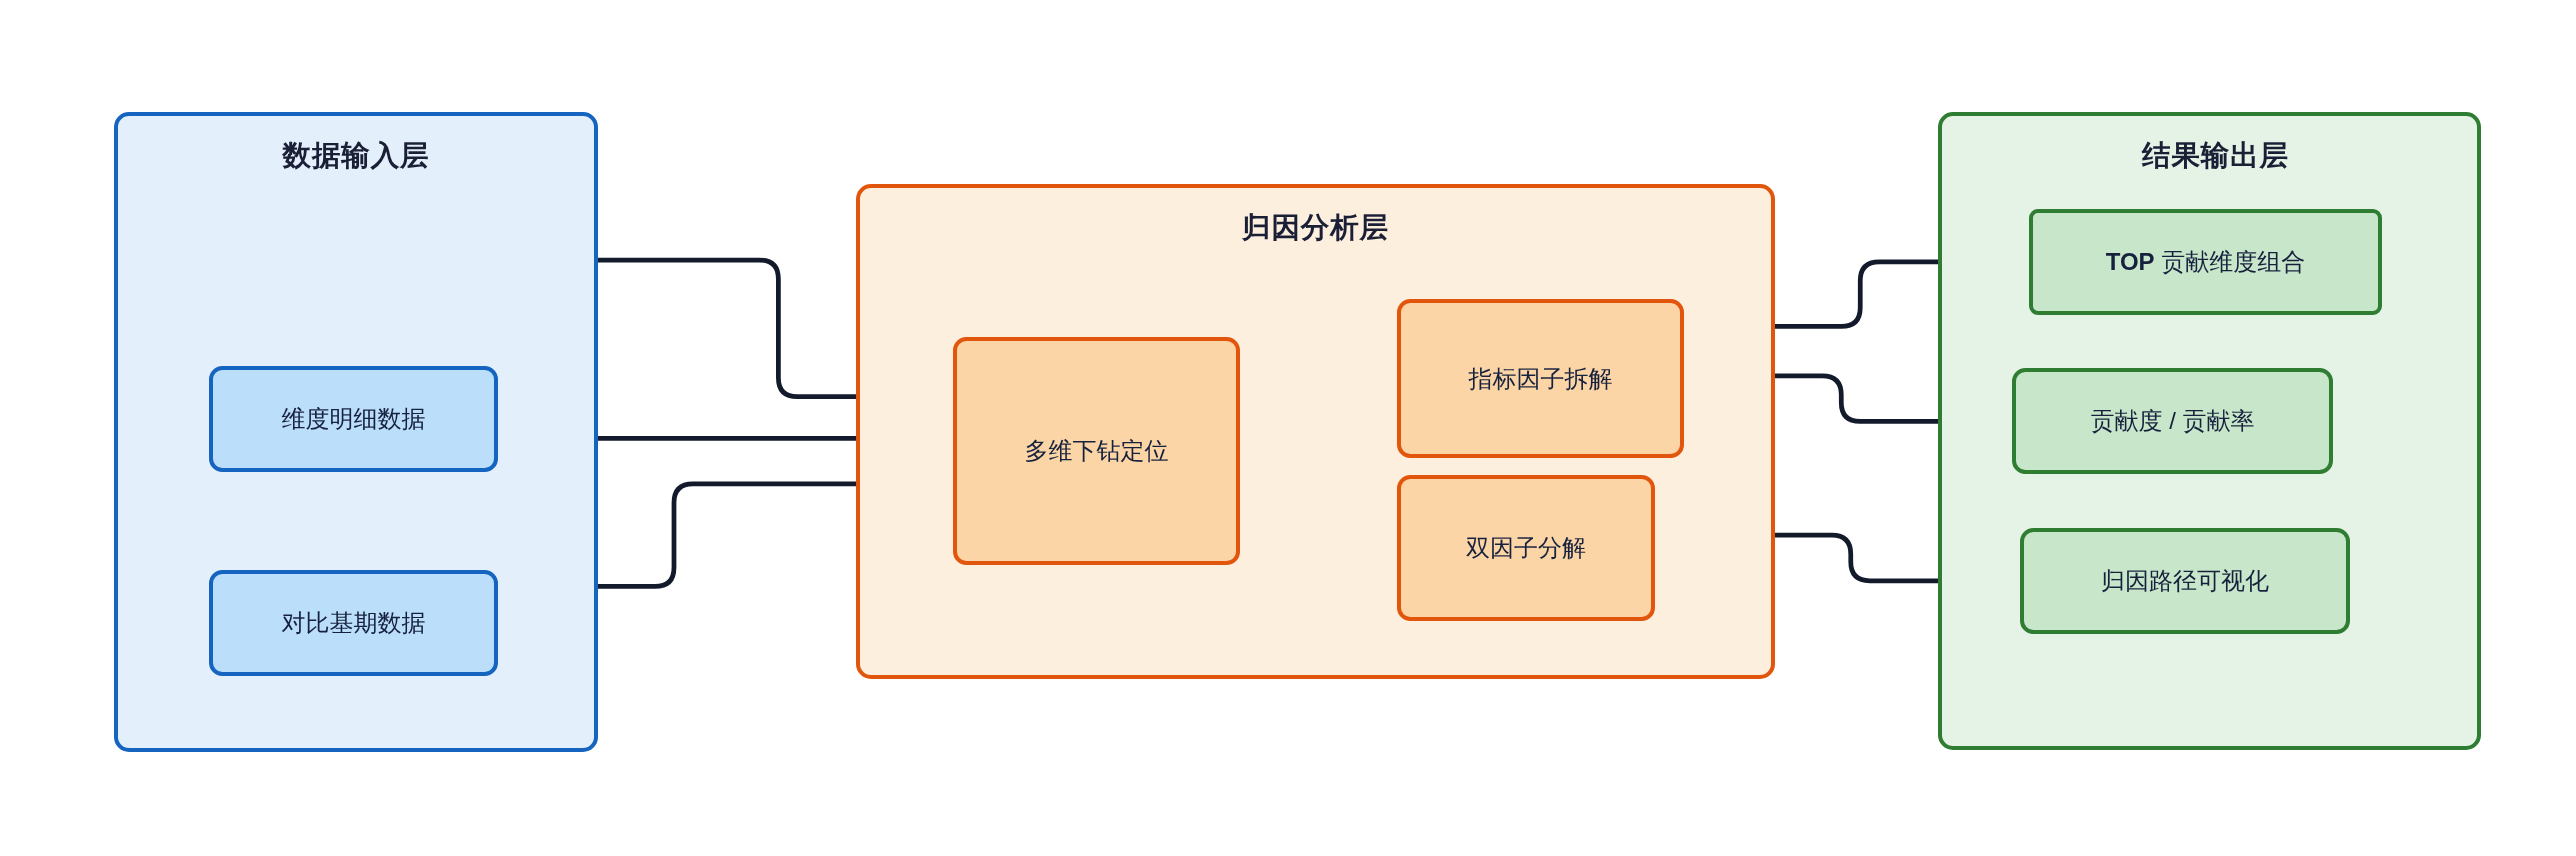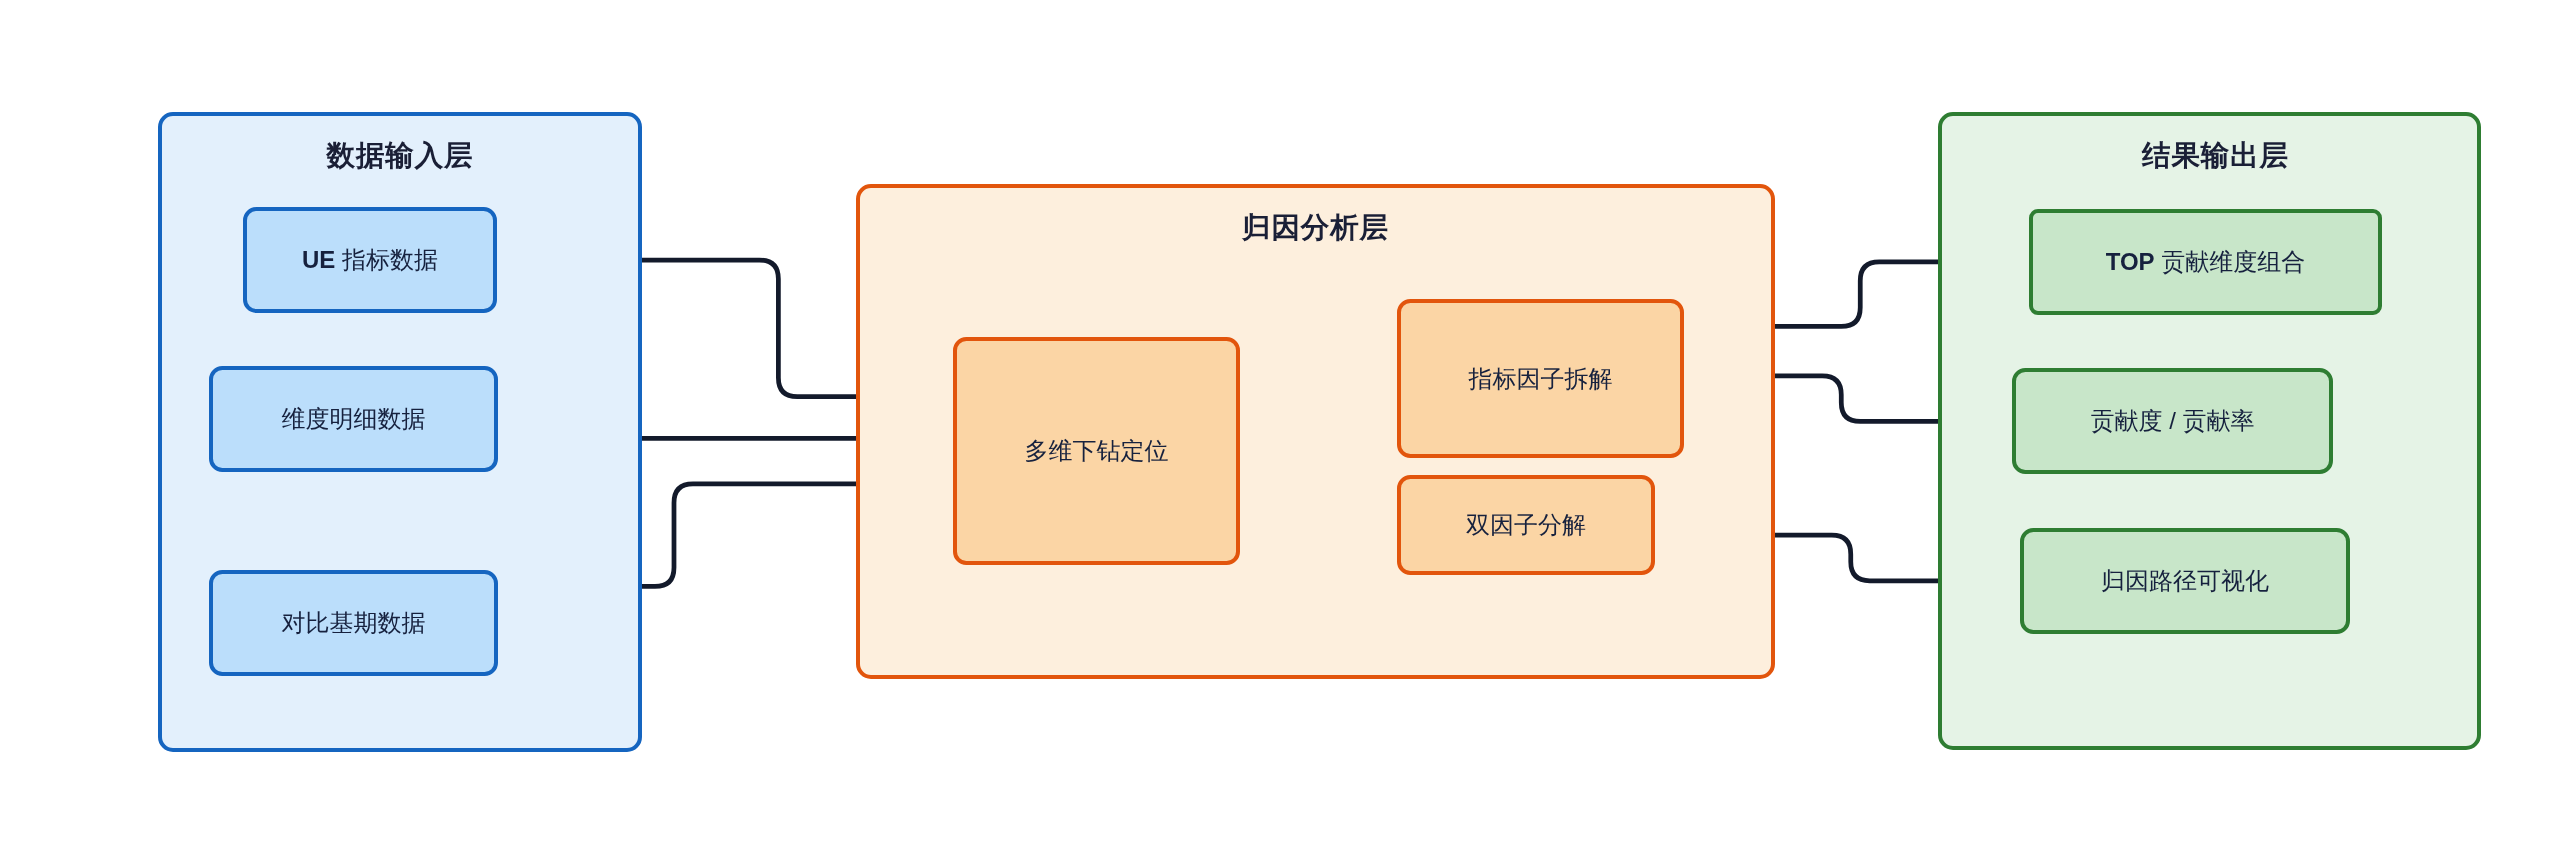--- a/index.html
+++ b/index.html
@@ -46,21 +46,20 @@
     white-space: nowrap;
   }
 
   .panel-input {
     left: 114px;
     top: 112px;
     width: 484px;
     height: 640px;
     background: #E3F0FC;
     border: 4.7px solid #1565C0;
-    margin-left: 44px;
   }
   .panel-attr {
     left: 856px;
     top: 184px;
     width: 919px;
     height: 495px;
     background: #FDEFDD;
     border: 4.7px solid #E2550C;
   }
   .panel-output {
@@ -103,21 +102,21 @@
   }
 
   
   .n-ue        { left: 243px; top: 207px; width: 254px; height: 106px; }
   .n-dim       { left: 209px; top: 366px; width: 289px; height: 106px; }
   .n-base      { left: 209px; top: 526px; width: 289px; height: 106px; margin-top: 44px; }
 
   
   .n-drill     { left: 953px; top: 330px; width: 287px; height: 228px; margin-top: 7px; }
   .n-factor    { left: 1397px; top: 283px; width: 287px; height: 159px; margin-top: 16px; }
-  .n-dual      { left: 1397px; top: 475px; width: 258px; height: 100px; }
+  .n-dual      { left: 1397px; top: 475px; width: 258px; height: 146px; }
 
   
   .n-top       { left: 2029px; top: 209px; width: 353px; height: 106px; border-radius: 9px; }
   .n-contrib   { left: 2012px; top: 368px; width: 321px; height: 106px; }
   .n-path      { left: 2020px; top: 528px; width: 330px; height: 106px; }
 </style>
 </head>
 <body>
 
 <div id="canvas">
@@ -145,23 +144,20 @@
       <path d="M 1774 396 H 1920 Q 1940 396 1940 416 V 424 Q 1940 444 1960 444 H 2108" marker-end="url(#arrowhead)"></path>
 
       <path d="M 1744 564 H 1930 Q 1950 564 1950 584 V 592 Q 1950 612 1970 612 H 2116" marker-end="url(#arrowhead)"></path>
     </g>
   </svg>
 
   <div class="panel panel-input">
     <div class="panel-title" style="top: 21px;">数据输入层</div>
   </div>
 
-  <div class="node blue n-ue">
-    <span><span class="bold">UE</span><span> 指标数据</span></span>
-  </div>
 
   <div class="node blue n-dim">
     <span>维度明细数据</span>
   </div>
 
   <div class="node blue n-base">
     <span>对比基期数据</span>
   </div>
 
   <div class="panel panel-attr">

